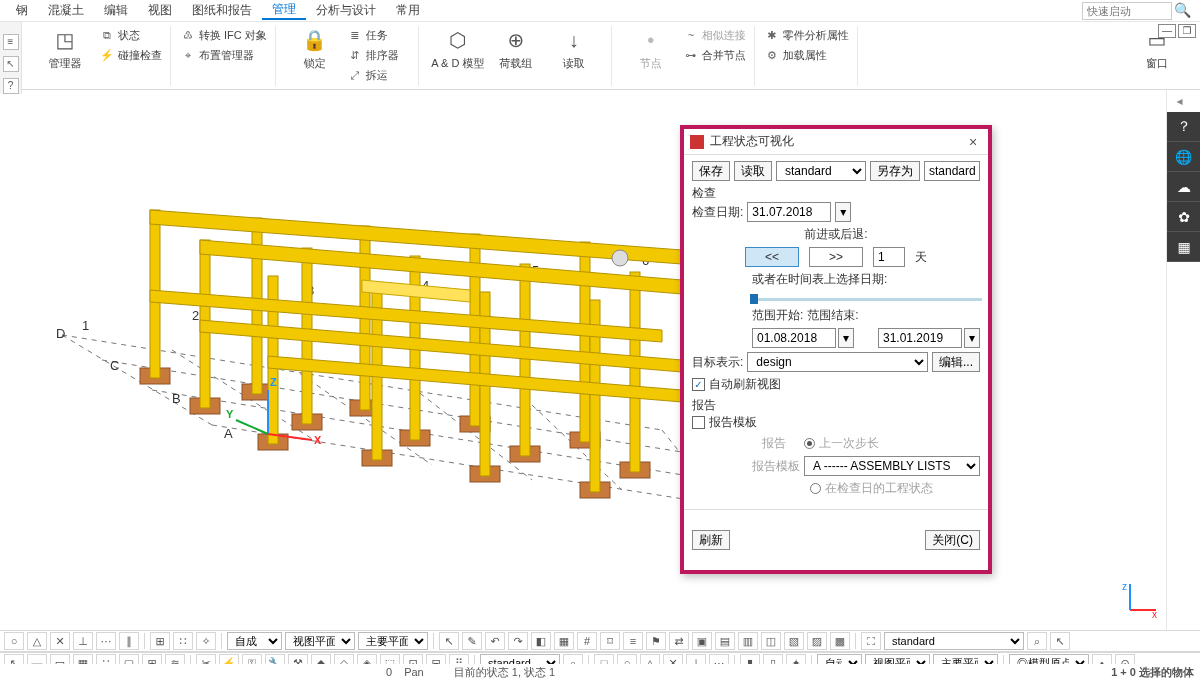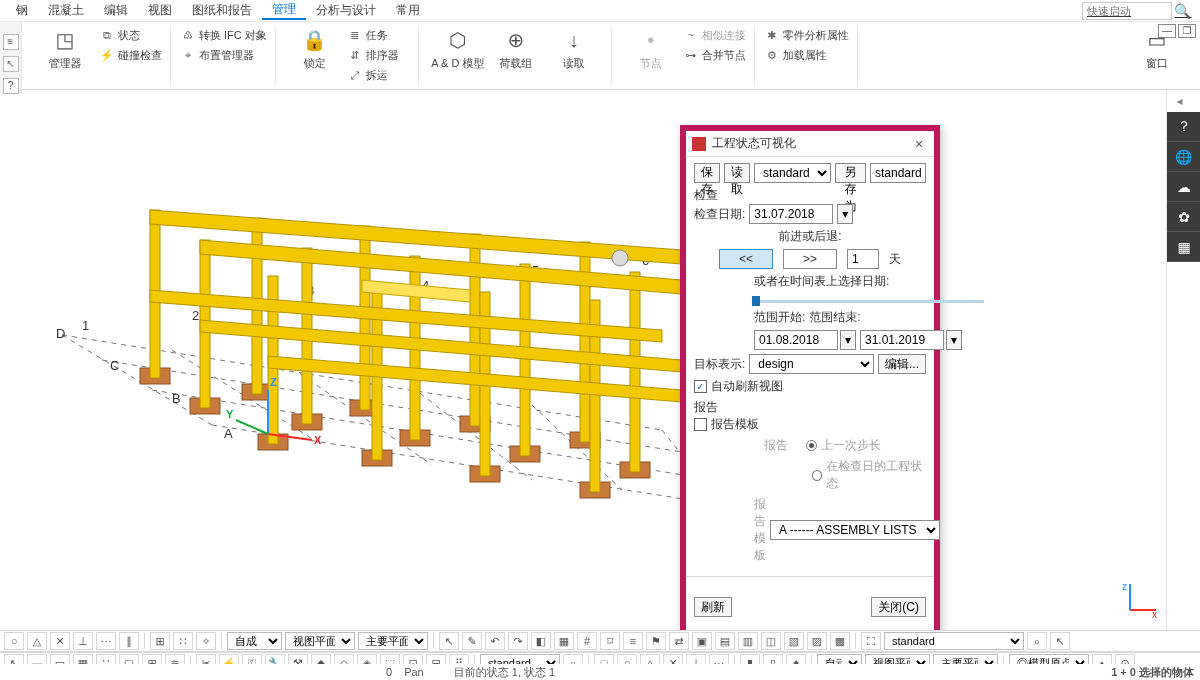--- a/index.html
+++ b/index.html
@@ -2,21 +2,21 @@
 <html><head>
 <meta charset="utf-8">
 <style>
   * { box-sizing: border-box; margin: 0; padding: 0; font-family: "Microsoft YaHei", Arial, sans-serif; }
   body { width: 1200px; height: 680px; overflow: hidden; background: #fff; font-size: 12px; color: #333; position: relative; }
 
   
   .menubar { height: 22px; background: #fff; border-bottom: 1px solid #e6e6e6; display: flex; align-items: center; padding: 0 6px; }
   .menubar .mitem { padding: 0 10px; font-size: 12px; color: #444; cursor: default; }
   .menubar .mitem.active { border-bottom: 2px solid #0078d7; color: #0078d7; }
-  .menubar .search { margin-left: auto; display: flex; align-items: center; text-decoration: underline; }
+  .menubar .search { margin-left: auto; display: flex; align-items: flex-start; }
   .menubar .search input { width: 90px; height: 18px; border: 1px solid #ccc; padding: 0 4px; font-size: 11px; }
   .menubar .search .mag { width: 22px; text-align: center; color: #888; font-size: 14px; }
 
   
   .ribbon-wrap { display: flex; }
   .leftgutter { width: 22px; background: #f4f4f4; border-right: 1px solid #e2e2e2; display: flex; flex-direction: column; align-items: center; justify-content: flex-start; gap: 6px; padding-top: 12px; }
   .leftgutter .gb { width: 16px; height: 16px; border: 1px solid #bbb; background: #fff; font-size: 10px; line-height: 14px; text-align: center; color: #555; }
   .ribbon { flex: 1; height: 68px; background: #fff; border-bottom: 1px solid #d8d8d8; display: flex; align-items: flex-start; padding: 4px 6px 0 6px; gap: 2px; position: relative; }
   .rgrp { display: flex; flex-direction: row; align-items: flex-start; padding: 0 8px; border-right: 1px solid #e8e8e8; height: 60px; }
   .rbtn { display: flex; flex-direction: column; align-items: center; justify-content: flex-start; width: 58px; text-align: center; font-size: 11px; color: #444; }
@@ -28,21 +28,21 @@
   .winctrl span { width: 18px; height: 14px; border: 1px solid #888; background: #fff; font-size: 10px; line-height: 12px; text-align: center; color: #555; }
 
   
   .viewport { position: absolute; left: 22px; right: 34px; top: 90px; bottom: 50px; background: #fff; }
   .viewport svg { width: 100%; height: 100%; }
   .rightgutter { position: absolute; right: 0; top: 90px; bottom: 50px; width: 34px; background: #fff; border-left: 1px solid #e6e6e6; display: flex; flex-direction: column; }
   .rightgutter .rg { width: 34px; height: 30px; background: #3b3b3b; color: #fff; display: flex; align-items: center; justify-content: center; font-size: 14px; border-bottom: 1px solid #555; }
   .rightgutter .rgtop { width: 14px; height: 14px; color: #888; margin: 4px auto; }
 
   
-  .dialog { position: absolute; left: 680px; top: 125px; width: 260px; background: #fff; border: 6px solid #be185d; box-shadow: 2px 3px 8px rgba(0,0,0,0.25); }
+  .dialog { position: absolute; left: 680px; top: 125px; width: 312px; background: #fff; border: 4px solid #be185d; box-shadow: 2px 3px 8px rgba(0,0,0,0.25); }
   .dlg-title { height: 26px; display: flex; align-items: center; padding: 0 6px; border-bottom: 1px solid #ddd; }
   .dlg-title .ticon { width: 14px; height: 14px; background: #cc3333; margin-right: 6px; }
   .dlg-title .ttxt { flex: 1; font-size: 12px; }
   .dlg-title .tclose { width: 18px; text-align: center; font-size: 14px; color: #555; }
   .dlg-body { padding: 6px 8px 8px 8px; font-size: 12px; color: #333; }
   .row { display: flex; align-items: center; gap: 4px; margin-bottom: 4px; }
   .btn-sm { height: 20px; border: 1px solid #888; background: #f6f6f6; padding: 0 6px; font-size: 12px; }
   .cmb { height: 20px; border: 1px solid #888; background: #fff; font-size: 12px; padding: 0 4px; }
   .lbl { font-size: 12px; }
   .stepbtn { width: 54px; height: 20px; border: 1px solid #888; background: #fff; text-align: center; line-height: 18px; font-size: 12px; }
@@ -379,27 +379,27 @@
     <div class="row">
       <span class="chk"></span>
       <span class="lbl">报告模板</span>
     </div>
     <div class="row disabled" style="padding-left:70px">
       <span class="lbl">报告</span>
       <span style="width:10px"></span>
       <span class="radio on"></span>
       <span class="lbl">上一次步长</span>
     </div>
+    <div class="row disabled" style="padding-left:60px">
+      <span class="lbl">报告模板</span>
+      <select class="cmb" style="flex:1"><option>A ------ ASSEMBLY LISTS</option></select>
+    </div>
     <div class="row disabled" style="padding-left:118px">
       <span class="radio"></span>
       <span class="lbl">在检查日的工程状态</span>
-    </div>
-    <div class="row disabled" style="padding-left:60px">
-      <span class="lbl">报告模板</span>
-      <select class="cmb" style="flex:1"><option>A ------ ASSEMBLY LISTS</option></select>
     </div>
   </div>
   <div class="dlg-foot">
     <button class="btn-sm">刷新</button>
     <button class="btn-sm right">关闭(C)</button>
   </div>
 </div>
 
 <div class="gizmo">
   <svg width="40" height="40">

